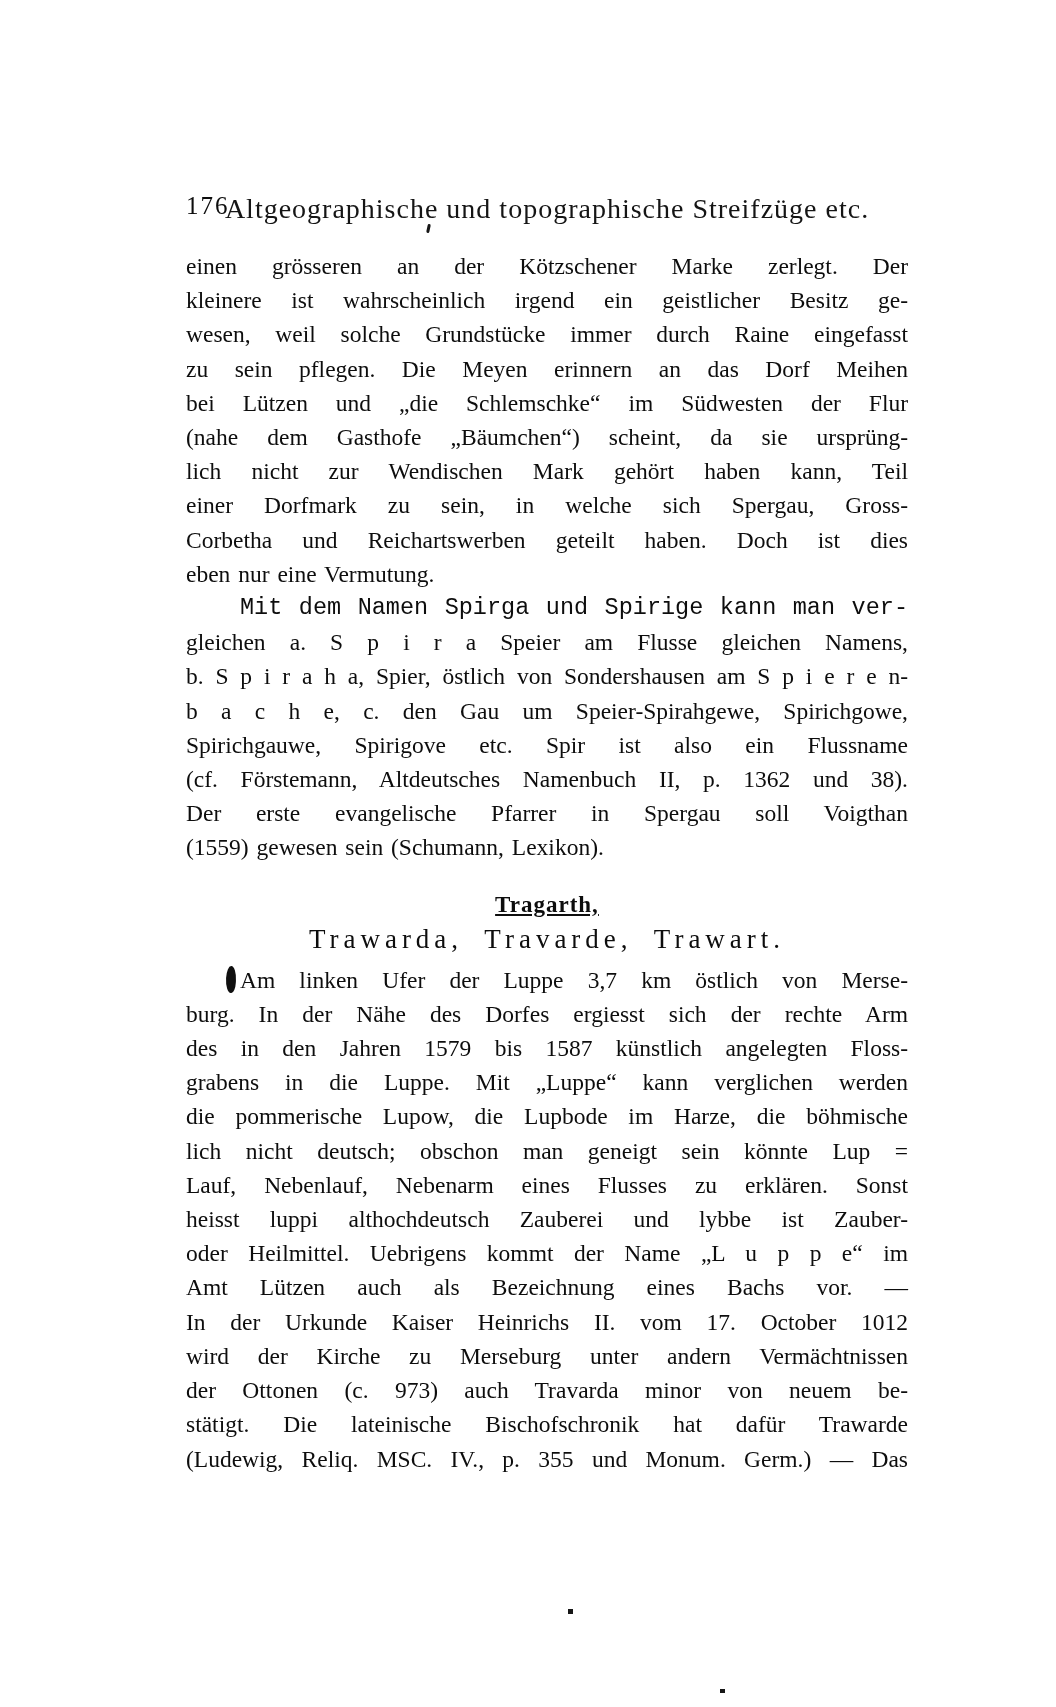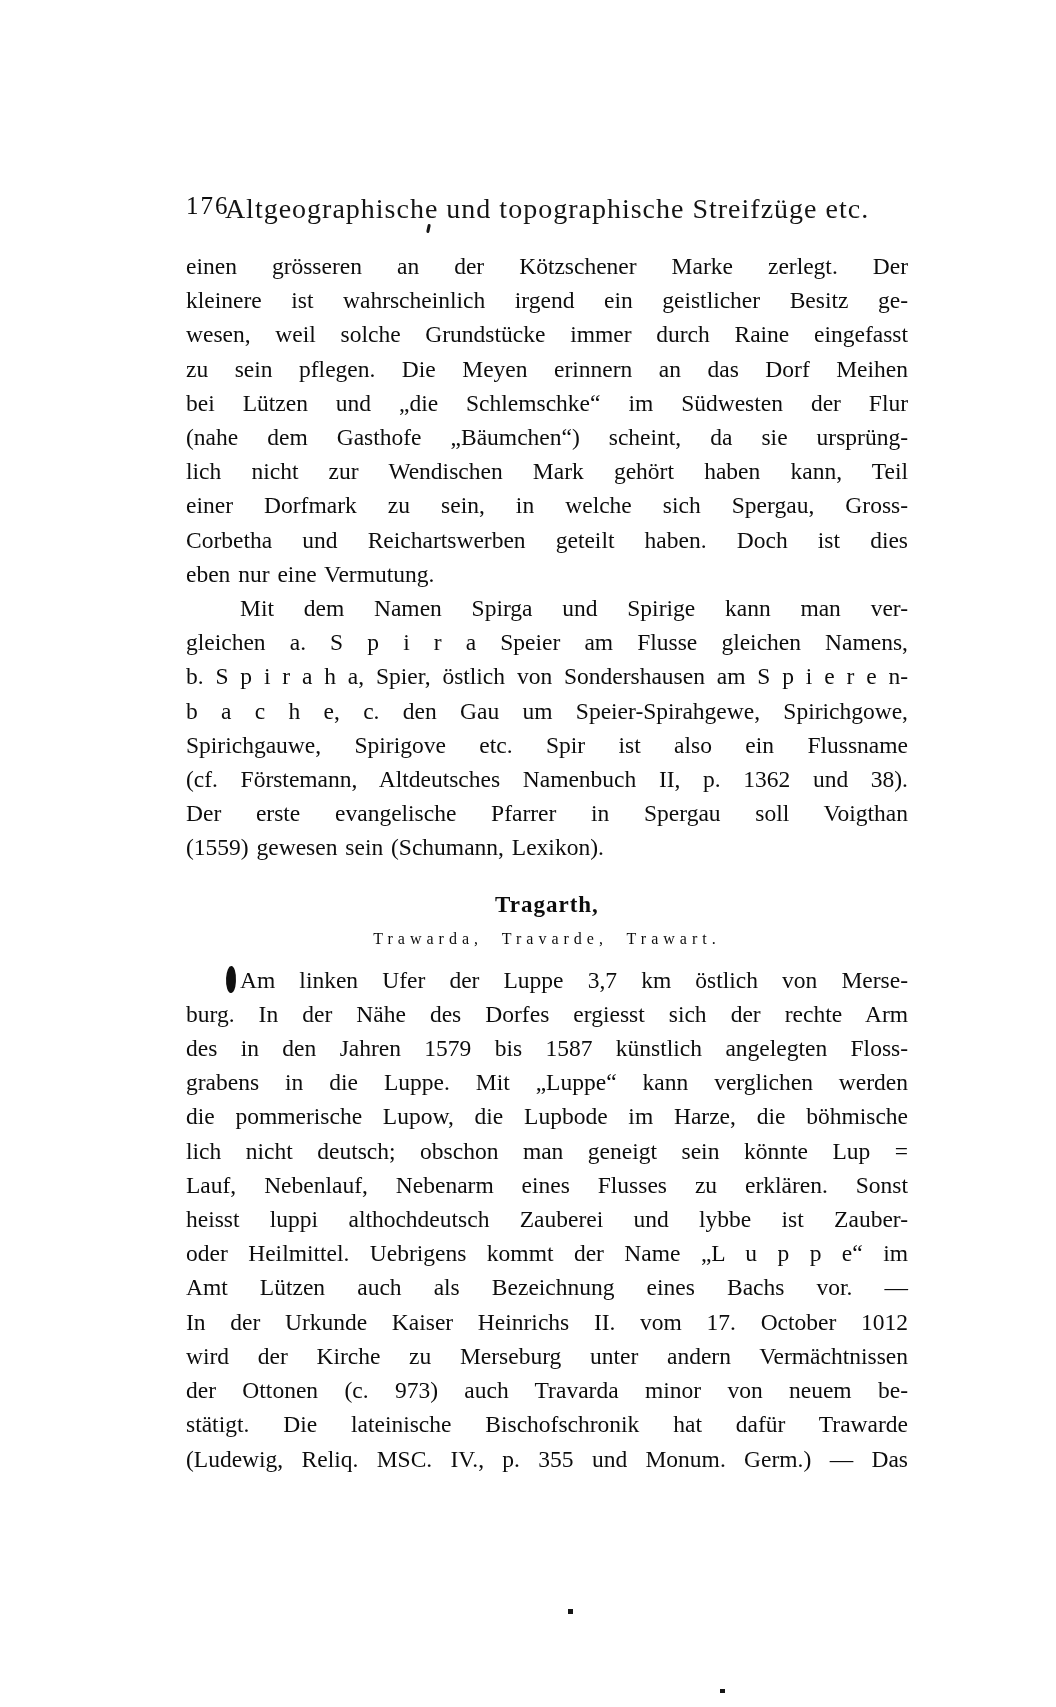--- a/index.html
+++ b/index.html
@@ -44,34 +44,35 @@
     font-size: 23.5px;
     line-height: 34.2px;
     word-spacing: 2px;
   }
   .line {
     text-align: justify;
     text-align-last: justify;
     min-height: 34.2px;
   }
   .line.last { text-align-last: left; }
-  .line.indent { text-indent: 54px; }
+  .line.indent { text-indent: 54px; font-family: Liberation Mono, monospace; }
   .para { margin: 0; }
   
   .entry-heading {
     margin-top: 24px;
     text-align: center;
     font-weight: bold;
     font-size: 23px;
     line-height: 32px;
     letter-spacing: 1px;
+    text-decoration: underline;
   }
   .entry-subheading {
     text-align: center;
-    font-size: 16px;
+    font-size: 27px;
     line-height: 36px;
     letter-spacing: 5px;
     word-spacing: 10px;
     margin-bottom: 6px;
   }
   
   .ink-blot {
     display: inline-block;
     width: 10px; height: 27px;
     margin-right: 4px;

